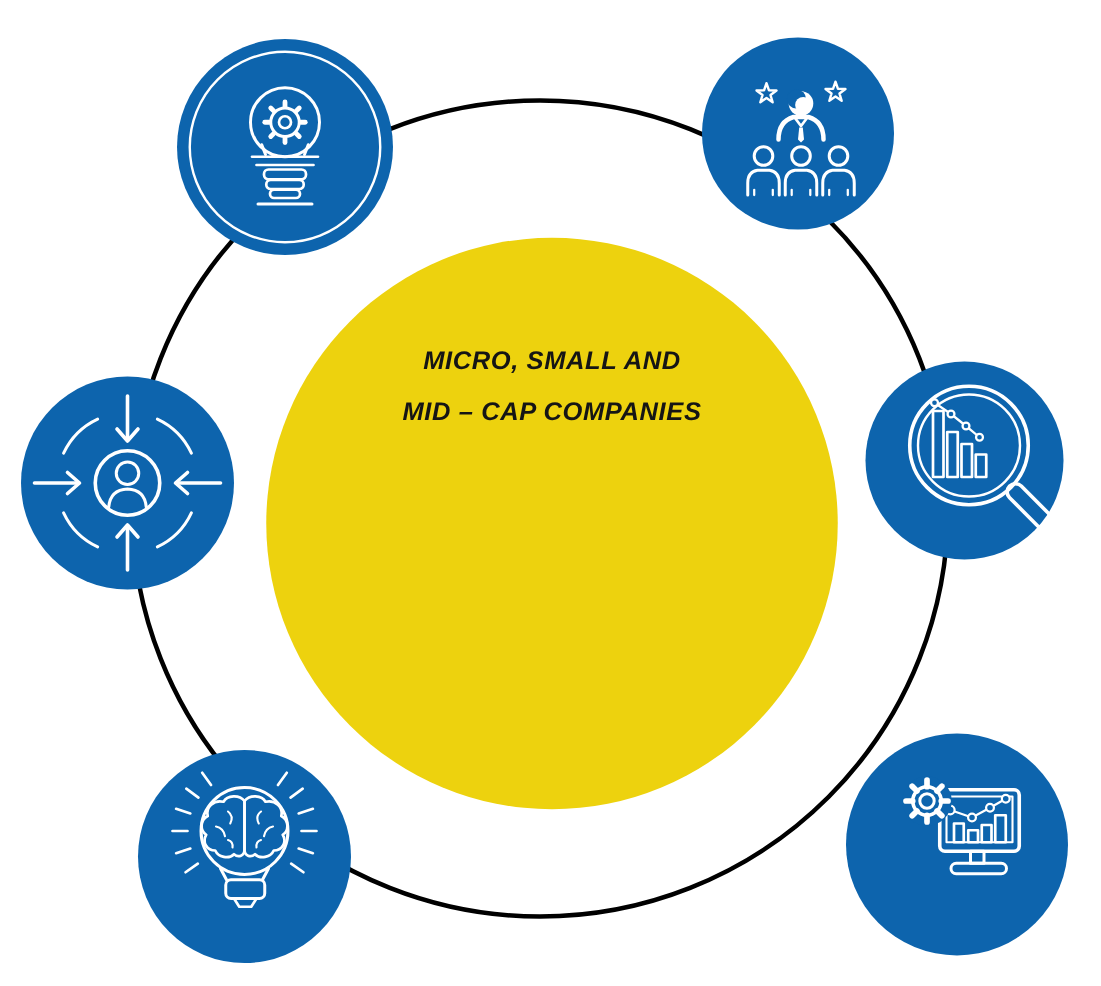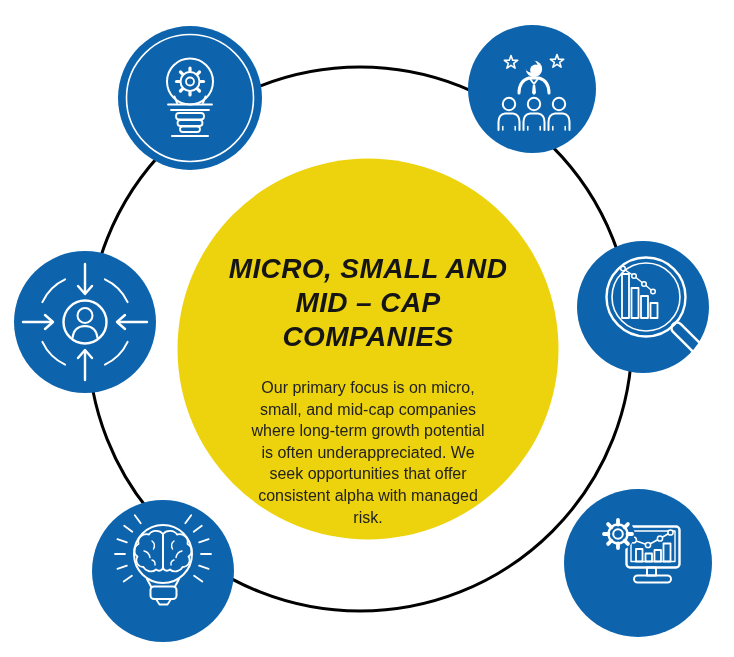--- a/index.html
+++ b/index.html
@@ -21,24 +21,23 @@
     font-family:"Liberation Sans",sans-serif;
   }
   .stage svg{position:absolute;left:0;top:0;}
   .center-text{
     position:absolute;left:218px;top:224px;width:300px;
     text-align:center;
   }
   .center-title{
     font-family:"Liberation Sans",sans-serif;
     font-style:italic;font-weight:700;
-    font-size:28px;line-height:34px;letter-spacing:.4px;
+    font-size:17px;line-height:34px;letter-spacing:.4px;
     color:var(--title-color);
     white-space:pre-line;
-    margin-top:28px;
   }
   .center-body{
     margin:23px auto 0;width:246px;
     font-family:"Liberation Sans",sans-serif;
     font-size:16px;line-height:21.6px;
     color:var(--body-color);
   }
 </style>
 </head>
 <body>
@@ -246,15 +245,14 @@
         </g>
         <circle cx="618" cy="534" r="9.5" stroke-width="2.4"></circle>
         <circle cx="618" cy="534" r="4.8" stroke-width="2"></circle>
       </g>
     </g>
   </svg>
 
   <div class="center-text">
     <h1 class="center-title">MICRO, SMALL AND
 MID – CAP COMPANIES</h1>
-    <p class="center-body">Our primary focus is on micro, small, and mid-cap companies where long-term growth potential is often underappreciated. We seek opportunities that offer consistent alpha with managed risk.</p>
   </div>
 </div>
 
 </body></html>

